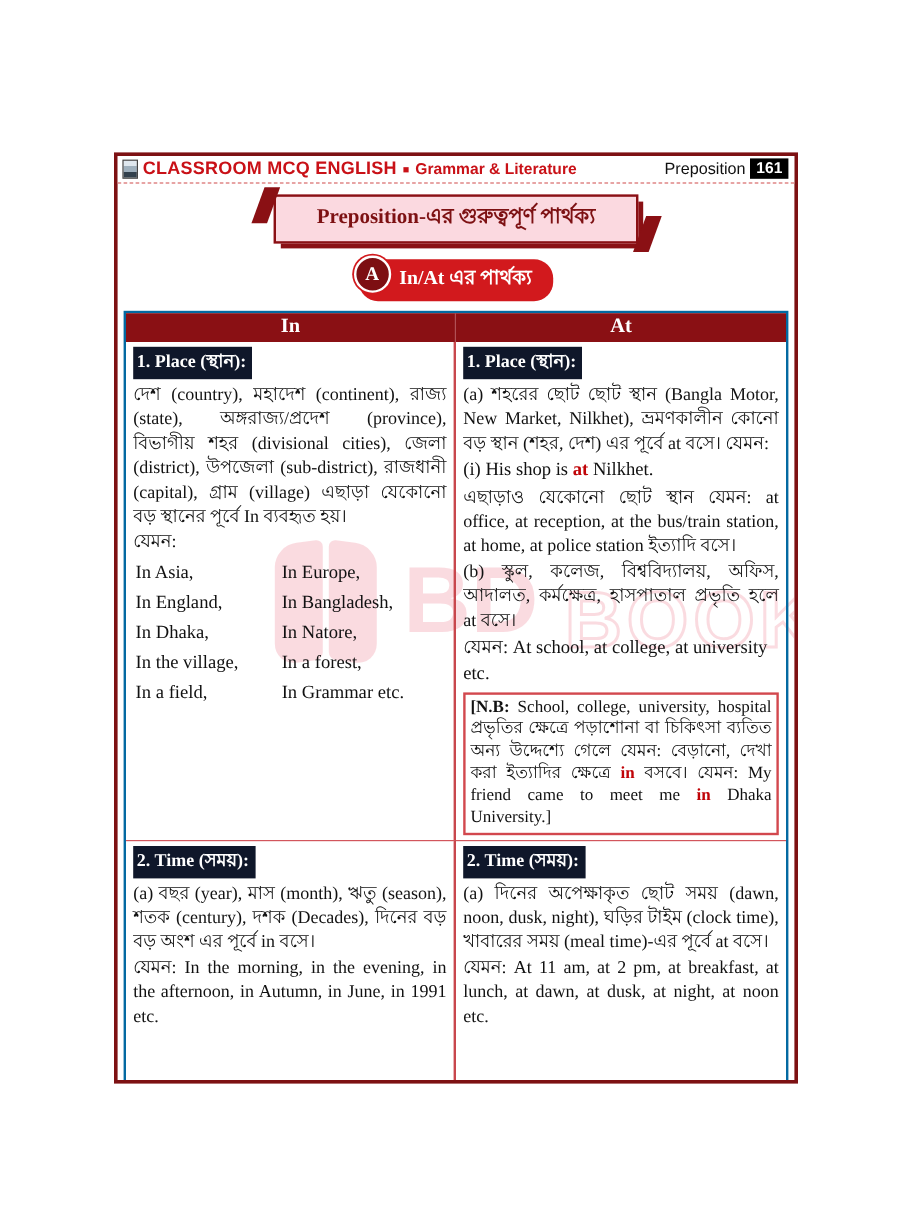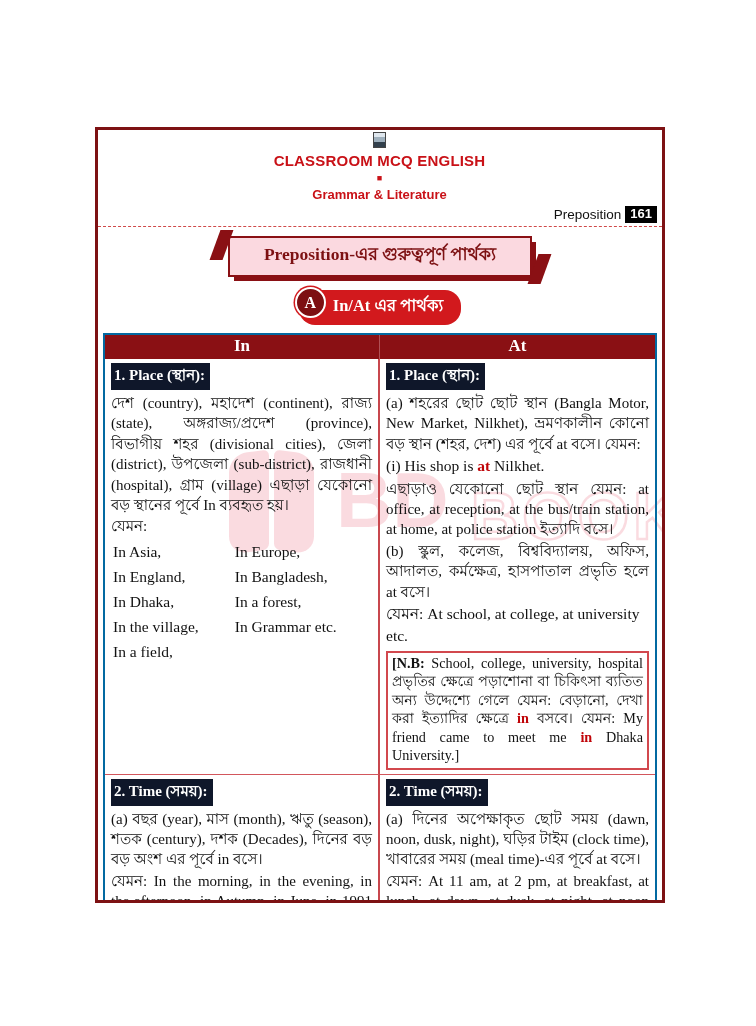--- a/index.html
+++ b/index.html
@@ -9,21 +9,21 @@
     -webkit-font-smoothing:antialiased;
   }
   .content{
     position:absolute;left:95px;top:127px;width:564px;height:770px;
     border:3px solid #7d1113;background:#fff;overflow:hidden;
   }
   
   .hdr{
     display:flex;align-items:center;gap:4px;padding:2px 5px 3px 4px;
     border-bottom:1.5px dashed #cf4a4a;
-    font-family:"Liberation Sans","DejaVu Sans",sans-serif;position:relative;z-index:2;background:#fff;flex-direction:column;
+    font-family:"Liberation Sans","DejaVu Sans",sans-serif;position:relative;z-index:2;background:#fff;
   }
   .avatar{
     width:13px;height:16px;border:1px solid #444;background:linear-gradient(#dfe7ee 30%,#9fb0bd 30% 65%,#32404c 65%);
     box-sizing:border-box;flex:0 0 auto;
   }
   .brand{font-weight:bold;color:#c91117;font-size:15px;letter-spacing:.2px;white-space:nowrap;}
   .hdr-sep{color:#c91117;font-size:9px;margin:0 1px;}
   .hdr-sub{font-weight:bold;color:#c91117;font-size:13px;white-space:nowrap;}
   .hdr-right{margin-left:auto;display:flex;align-items:center;gap:4px;}
   .chapter{color:#111;font-size:13.5px;}
@@ -139,33 +139,34 @@
       <span>In/At এর পার্থক্য</span>
     </div>
   </div>
 
   <div class="tbl">
     <div class="th th-in">In</div>
     <div class="th">At</div>
 
     <div class="cell cin row1">
       <div class="sec-h">1. Place (স্থান):</div>
-      <div class="para"><span>দেশ (country), মহাদেশ (continent), রাজ্য (state), অঙ্গরাজ্য/প্রদেশ (province), বিভাগীয় শহর (divisional cities), জেলা (district), উপজেলা (sub-district), রাজধানী (hospital), গ্রাম (village) এছাড়া যেকোনো বড় স্থানের পূর্বে In ব্যবহৃত হয়।</span></div>
+      <div class="para"><span>দেশ (country), মহাদেশ (continent), রাজ্য (state), অঙ্গরাজ্য/প্রদেশ (province), বিভাগীয় শহর (divisional cities), জেলা (district), উপজেলা (sub-district), রাজধানী (capital), গ্রাম (village) এছাড়া যেকোনো বড় স্থানের পূর্বে In ব্যবহৃত হয়।</span></div>
       <div class="para"><span>যেমন:</span></div>
       <div class="inlist">
         <div class="colA">
             <div>In Asia,</div>
             <div>In England,</div>
             <div>In Dhaka,</div>
             <div>In the village,</div>
             <div>In a field,</div>
           </div>
         <div class="colB">
             <div>In Europe,</div>
             <div>In Bangladesh,</div>
+            <div>In Natore,</div>
             <div>In a forest,</div>
             <div>In Grammar etc.</div>
           </div>
       </div>
     </div>
     <div class="cell row1">
       <div class="sec-h">1. Place (স্থান):</div>
       <div class="para"><span>(a) শহরের ছোট ছোট স্থান (Bangla Motor, New Market, Nilkhet), ভ্রমণকালীন কোনো বড় স্থান (শহর, দেশ) এর পূর্বে at বসে। যেমন:</span></div>
       <div class="exline"><span>(i) His shop is </span><span class="b red">at</span><span> Nilkhet.</span></div>
       <div class="para"><span>এছাড়াও যেকোনো ছোট স্থান যেমন: at office, at reception, at the bus/train station, at home, at police station ইত্যাদি বসে।</span></div>

